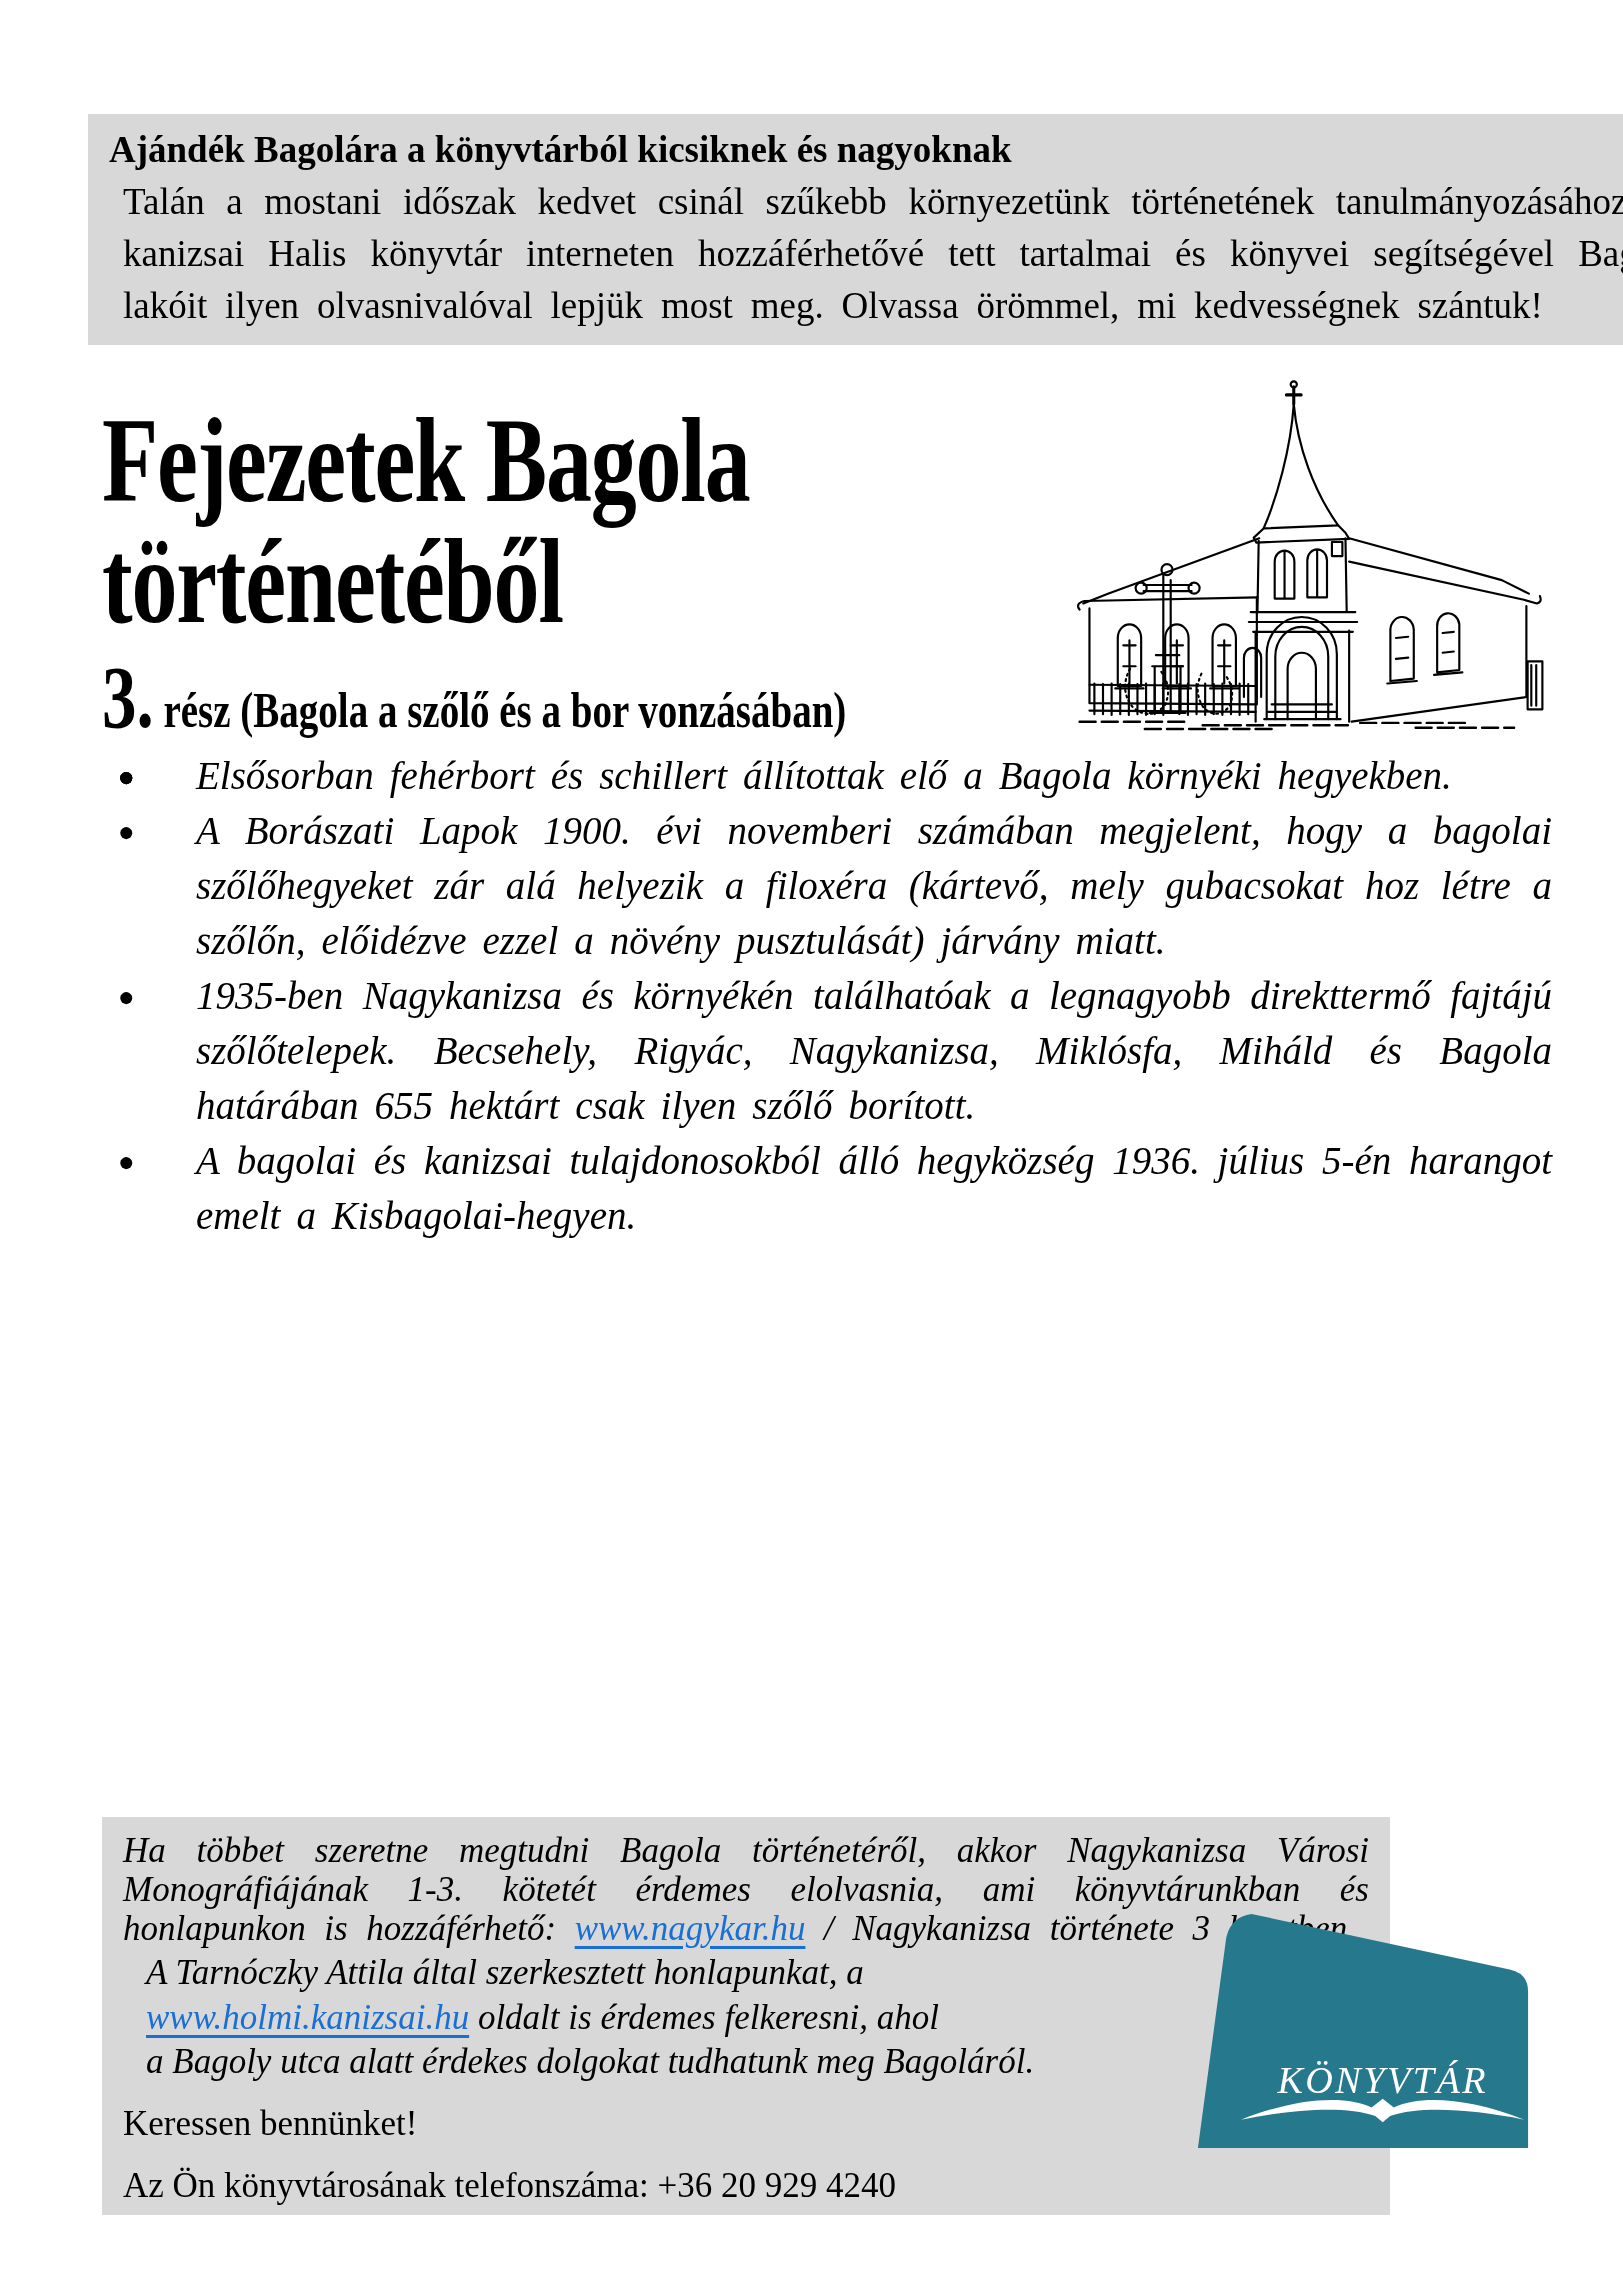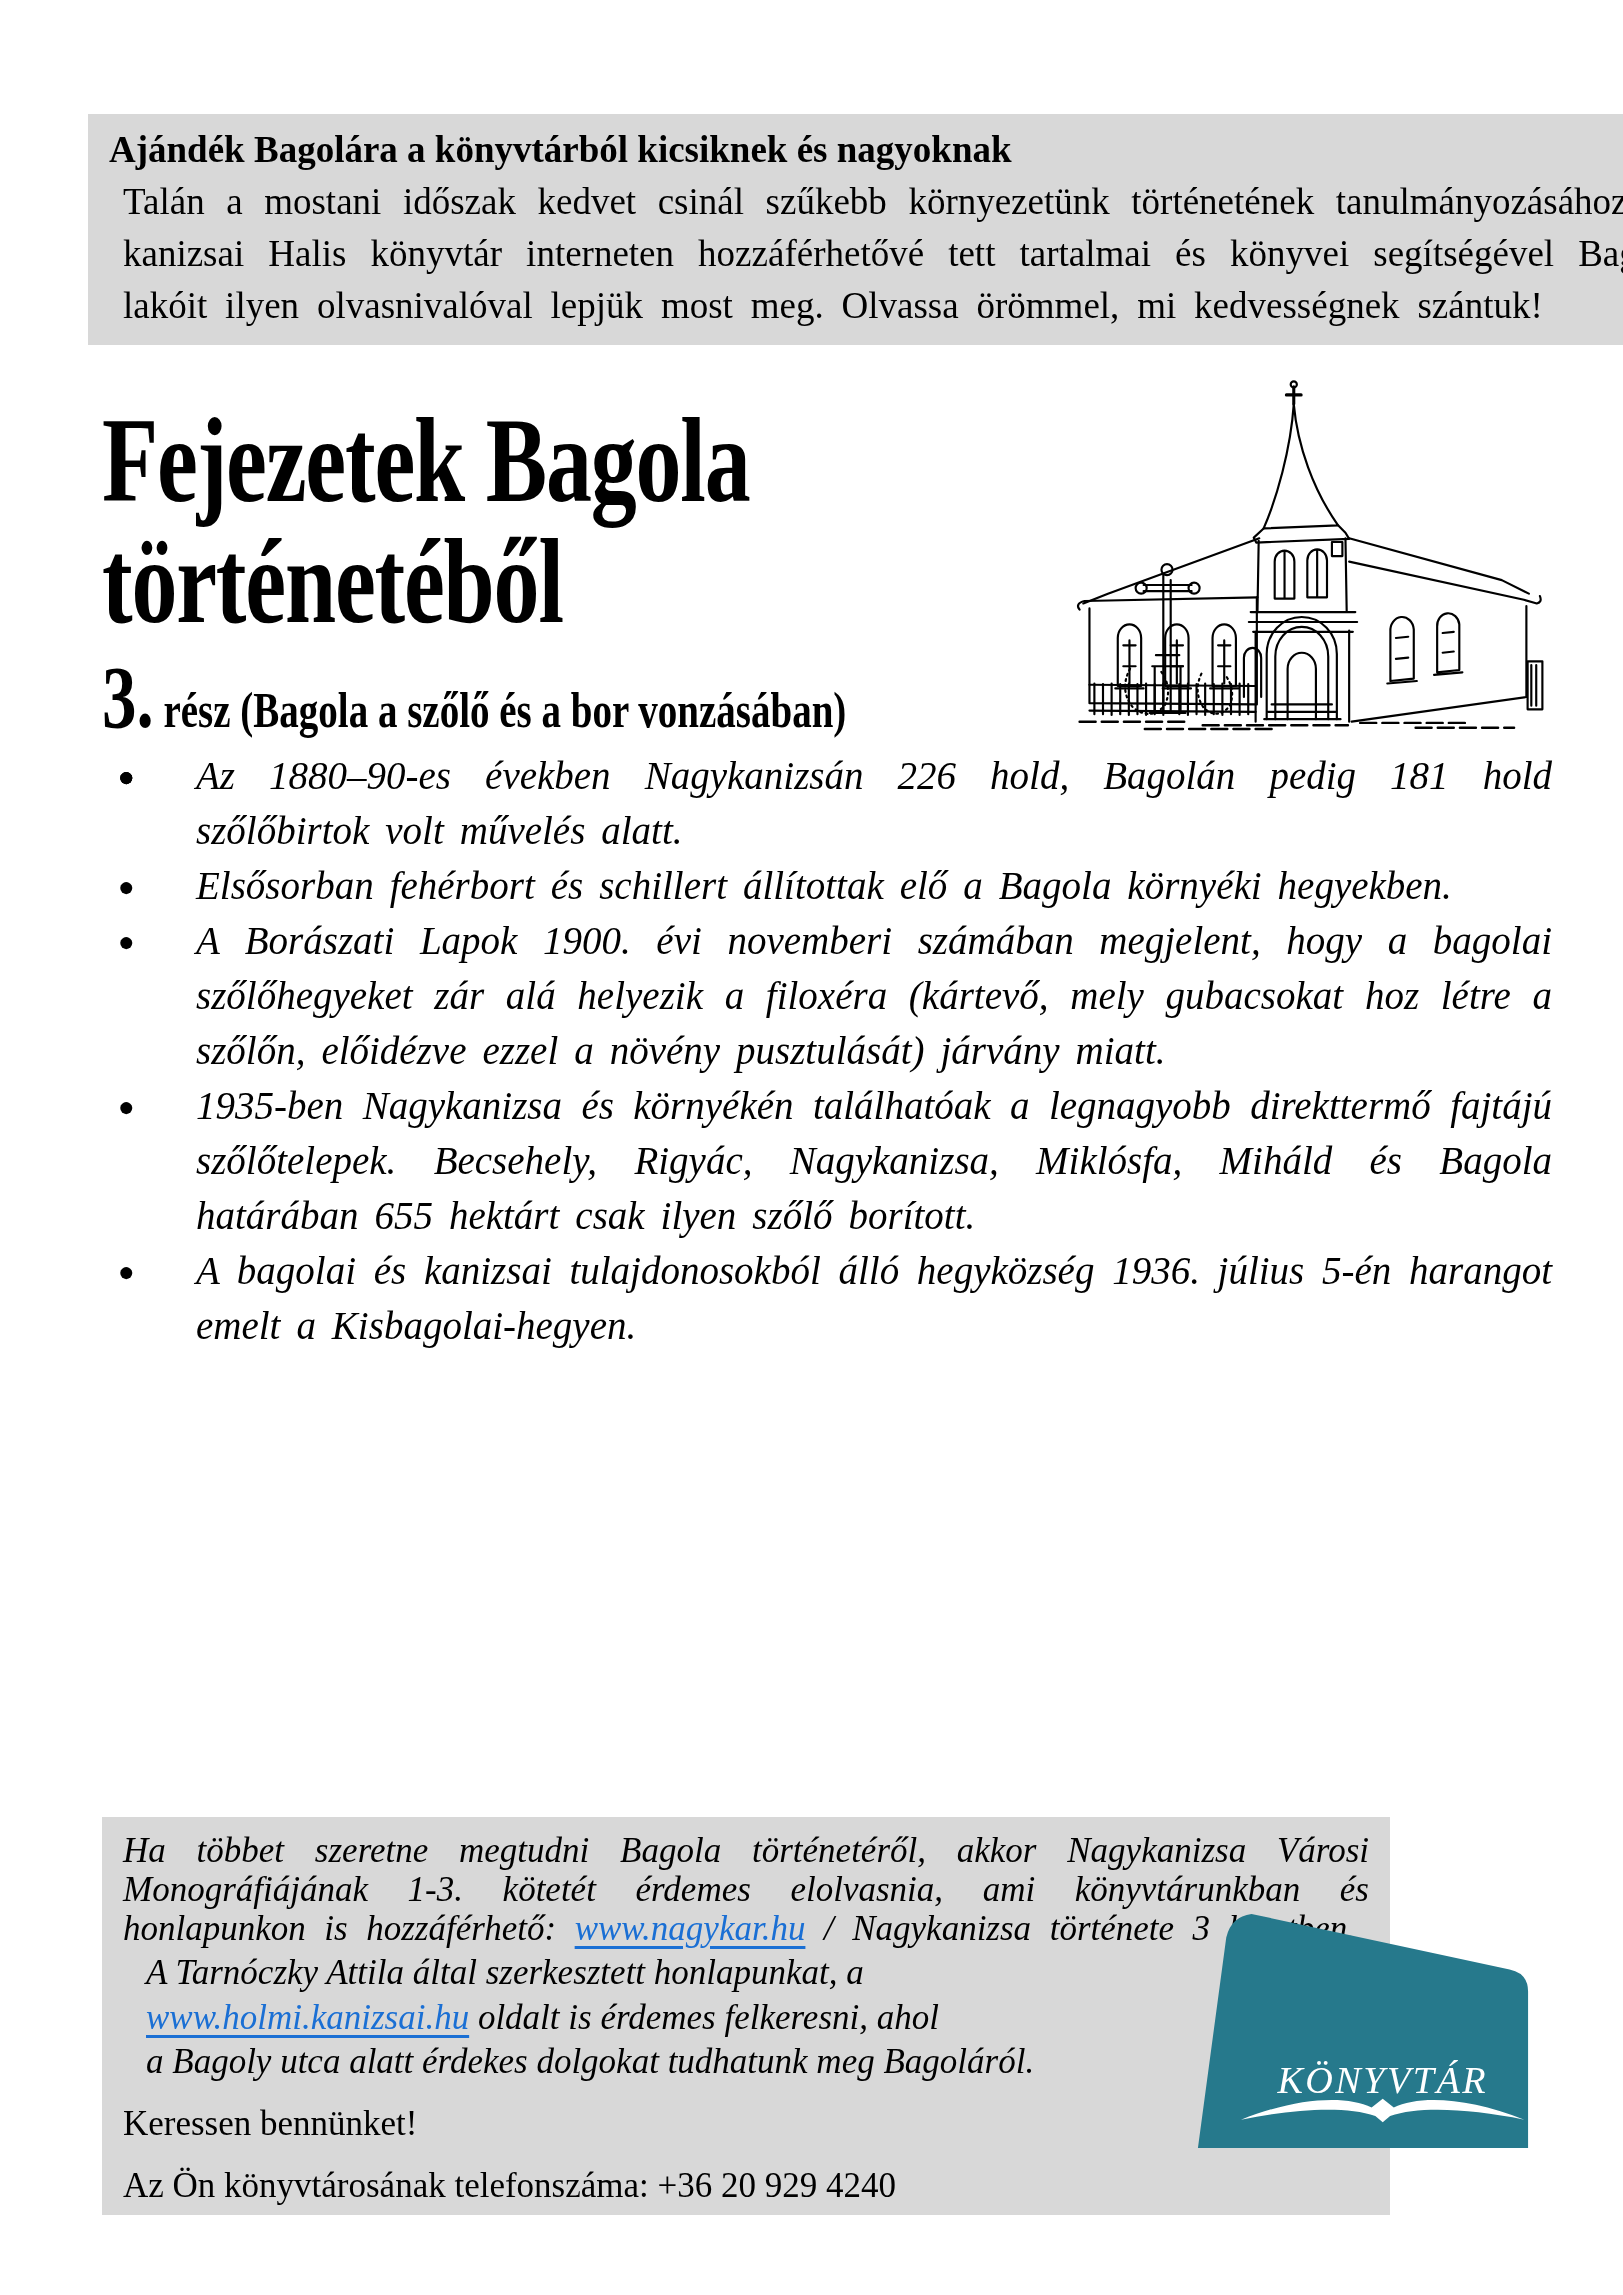--- a/index.html
+++ b/index.html
@@ -159,21 +159,20 @@
 
 <ul class="bullet-list">
   <li>
     <span class="blt">●</span>
   </li>
   <li>
     <span class="blt">●</span>
   </li>
   <li>
     <span class="blt">●</span>
-    <span>Az 1880–90-es években Nagykanizsán 226 hold, Bagolán pedig 181 hold szőlőbirtok volt művelés alatt.</span>
   </li>
   <li>
     <span class="blt">●</span>
     <span>Elsősorban fehérbort és schillert állítottak elő a Bagola környéki hegyekben.</span>
   </li>
   <li>
     <span class="blt">●</span>
     <span>A Borászati Lapok 1900. évi novemberi számában megjelent, hogy a bagolai szőlőhegyeket zár alá helyezik a filoxéra (kártevő, mely gubacsokat hoz létre a szőlőn, előidézve ezzel a növény pusztulását) járvány miatt.</span>
   </li>
   <li>

